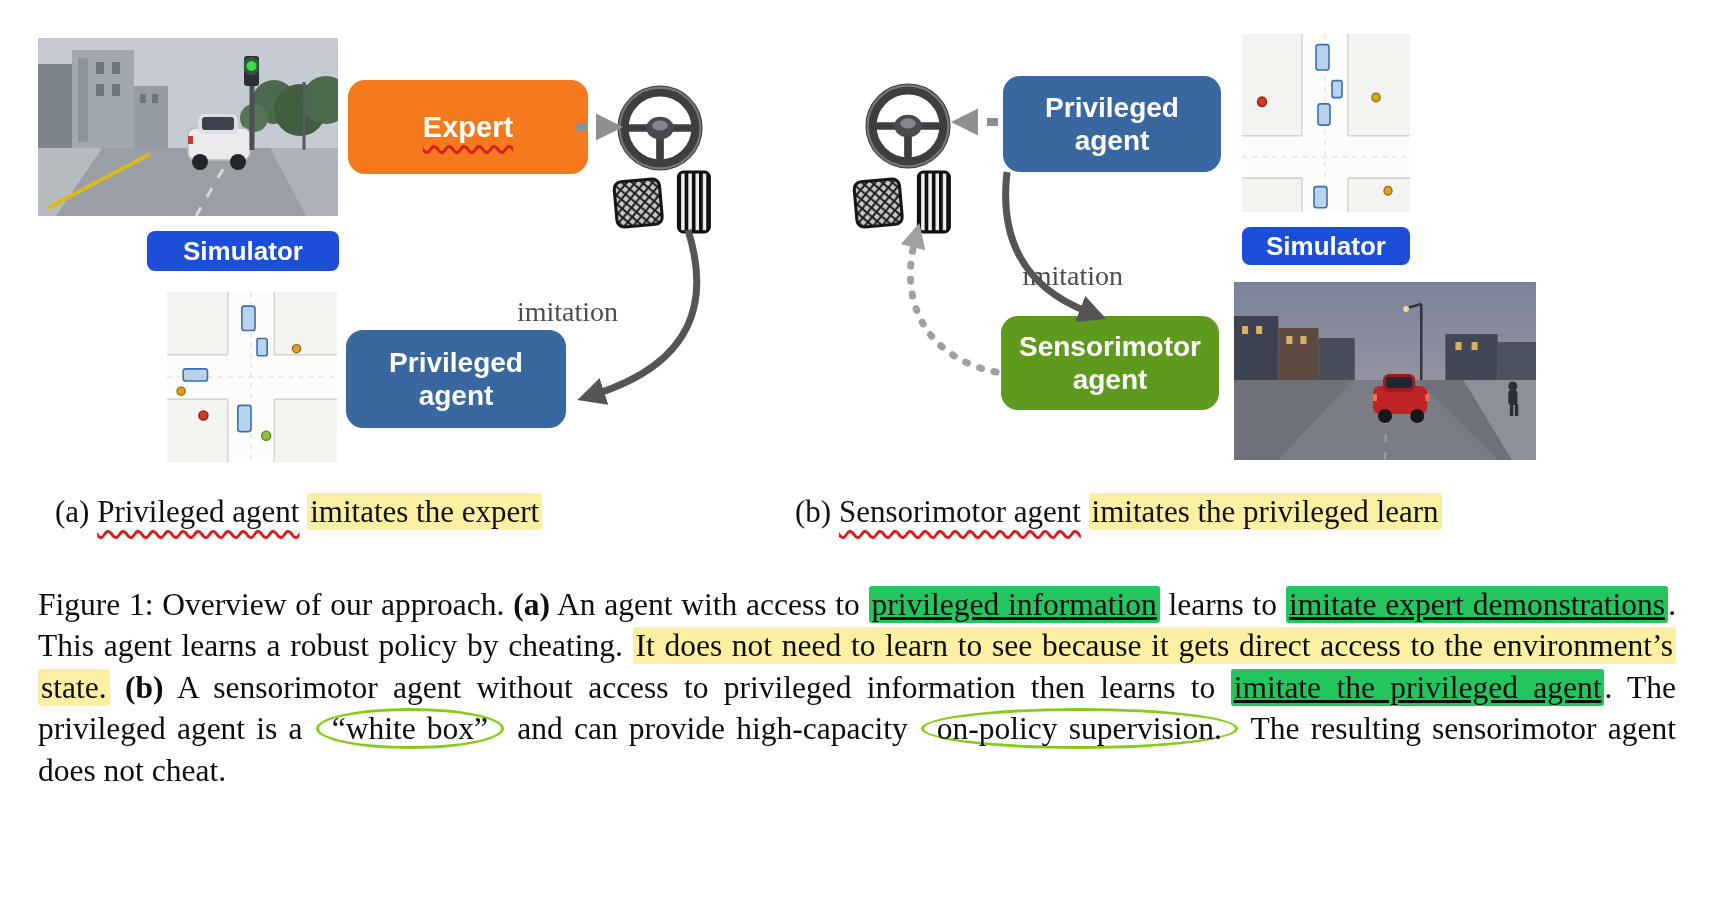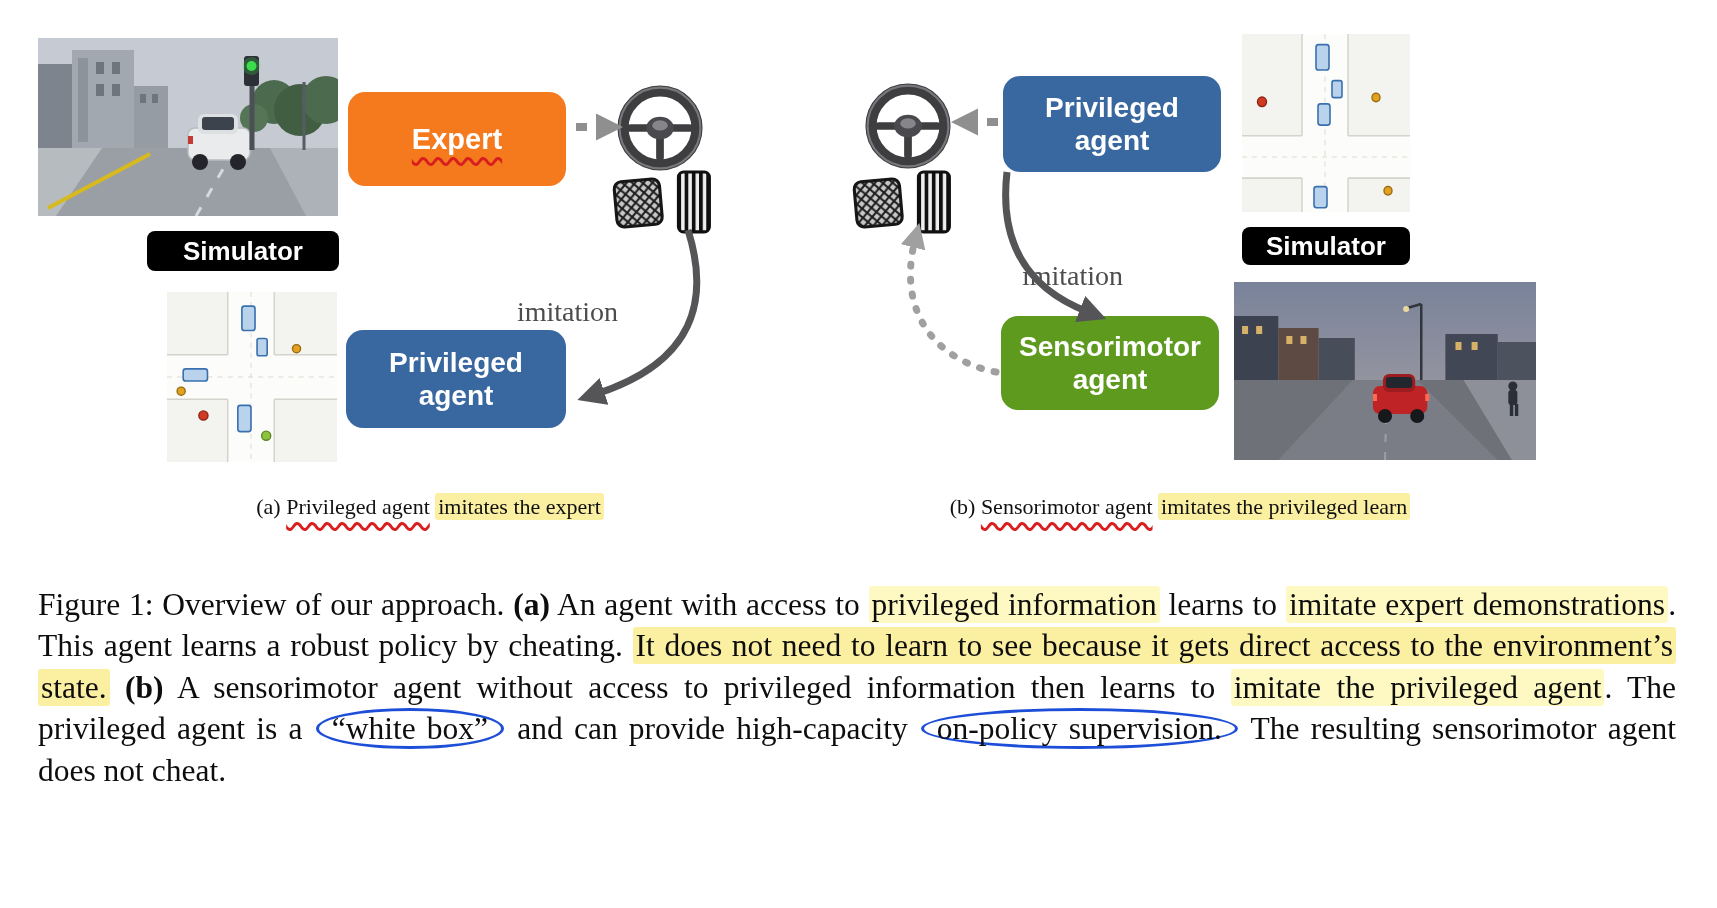--- a/index.html
+++ b/index.html
@@ -9,36 +9,36 @@
   .abs{position:absolute;}
 
   
   .box{position:absolute;display:flex;align-items:center;justify-content:center;text-align:center;
        color:#fff;font-family:"Liberation Sans",sans-serif;font-weight:bold;border-radius:17px;
        line-height:1.18;}
   .box-expert{background:#f5791d;font-size:29px;}
   .box-blue{background:#39679f;font-size:28px;padding:0 30px;box-sizing:border-box;}
   .box-green{background:#5d9a1e;font-size:28px;padding:0 8px;box-sizing:border-box;}
 
-  .sim-label{position:absolute;background:#000000;color:#fff;display:flex;align-items:center;
+  .sim-label{position:absolute;background:#1d4ed8;color:#fff;display:flex;align-items:center;
        justify-content:center;border-radius:8px;font:bold 26px "Liberation Sans",sans-serif;}
 
   .imitation{position:absolute;color:#4d4d4d;font-size:28px;font-family:"Liberation Serif",serif;margin-top:28px;}
 
   
   .red-scribble{text-decoration-line:underline;text-decoration-style:wavy;
        text-decoration-color:#d81e1e;text-decoration-thickness:3px;text-underline-offset:8px;}
   .hl{padding:1px 3px;border-radius:3px;box-decoration-break:clone;-webkit-box-decoration-break:clone;}
-  .hl-strong{background:#fef9c3;}
+  .hl-strong{background:#22c55e;text-decoration:underline;}
   .hl-light{background:#fbefa2;}
-  .blue-circle{border:3px solid #1d4ed8;border-radius:50% / 50%;padding:0 13px;margin:0 2px;}
+  .blue-circle{border:3px solid #84cc16;border-radius:50% / 50%;padding:0 13px;margin:0 2px;}
   .b{font-weight:bold;}
 
   
-  .fig-sub{position:absolute;font-size:22px;text-align:center;color:#111;}
+  .fig-sub{position:absolute;font-size:31px;color:#111;}
   .fig-caption{position:absolute;left:38px;top:552px;width:1638px;font-size:31.5px;
        line-height:41.5px;text-align:justify;color:#0d0d0d;}
 
   svg{display:block;}
   .overlay{position:absolute;left:0;top:0;pointer-events:none;}
 </style>
 </head>
 <body>
 
 <div class="page">
@@ -130,21 +130,21 @@
       <rect x="89" y="46" width="10" height="17" rx="2"></rect>
       <rect x="70" y="112" width="13" height="26" rx="2.5"></rect>
       <rect x="16" y="76" width="24" height="12" rx="2.5"></rect>
     </g>
     <circle cx="36" cy="122" r="4.5" fill="#cf3a22" stroke="#8f2415" stroke-width="1.4"></circle>
     <circle cx="128" cy="56" r="4" fill="#e2a21f" stroke="#9c6c12" stroke-width="1.4"></circle>
     <circle cx="98" cy="142" r="4.5" fill="#8dc23f" stroke="#5a8822" stroke-width="1.4"></circle>
     <circle cx="14" cy="98" r="4" fill="#e2a21f" stroke="#9c6c12" stroke-width="1.4"></circle>
   </svg>
 
-  <div class="box box-expert" style="left:348px;top:92px;width:218px;height:94px">
+  <div class="box box-expert" style="left:348px;top:80px;width:240px;height:94px">
     <span class="red-scribble">Expert</span>
   </div>
 
   <svg class="abs" style="left:617px;top:85px" width="86" height="86" viewBox="0 0 100 100">
     <circle cx="50" cy="50" r="43" fill="none" stroke="#3e3e40" stroke-width="13"></circle>
     <circle cx="50" cy="50" r="47" fill="none" stroke="#77777c" stroke-width="2.5"></circle>
     <rect x="12" y="45.5" width="76" height="9" rx="4" fill="#3e3e40"></rect>
     <rect x="45.5" y="50" width="9" height="38" rx="4" fill="#3e3e40"></rect>
     <ellipse cx="50" cy="50" rx="16" ry="13" fill="#4a4a4e"></ellipse>
     <ellipse cx="50" cy="47" rx="9" ry="6" fill="#85858a"></ellipse>

